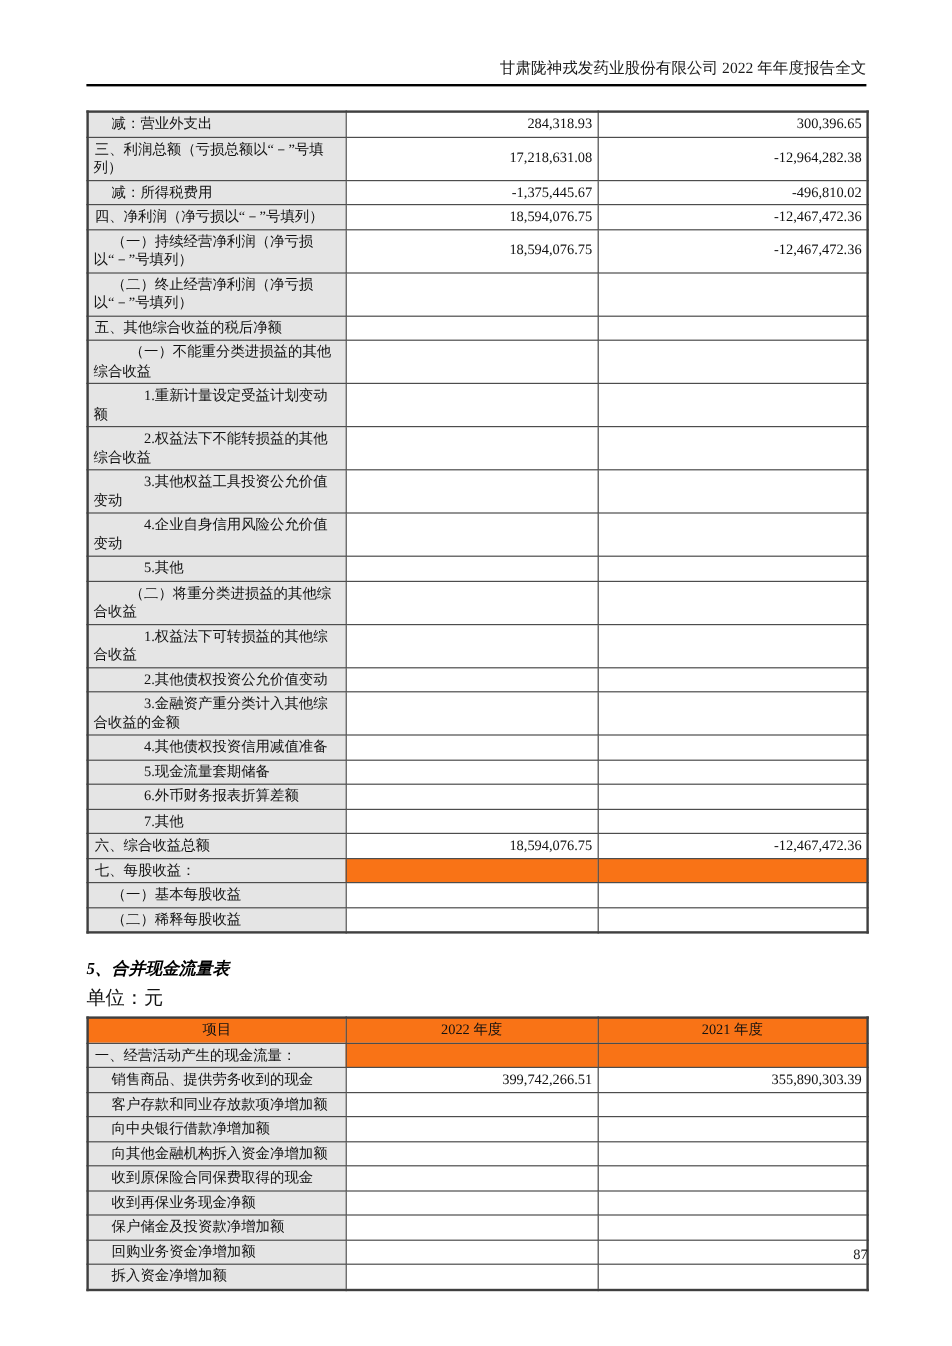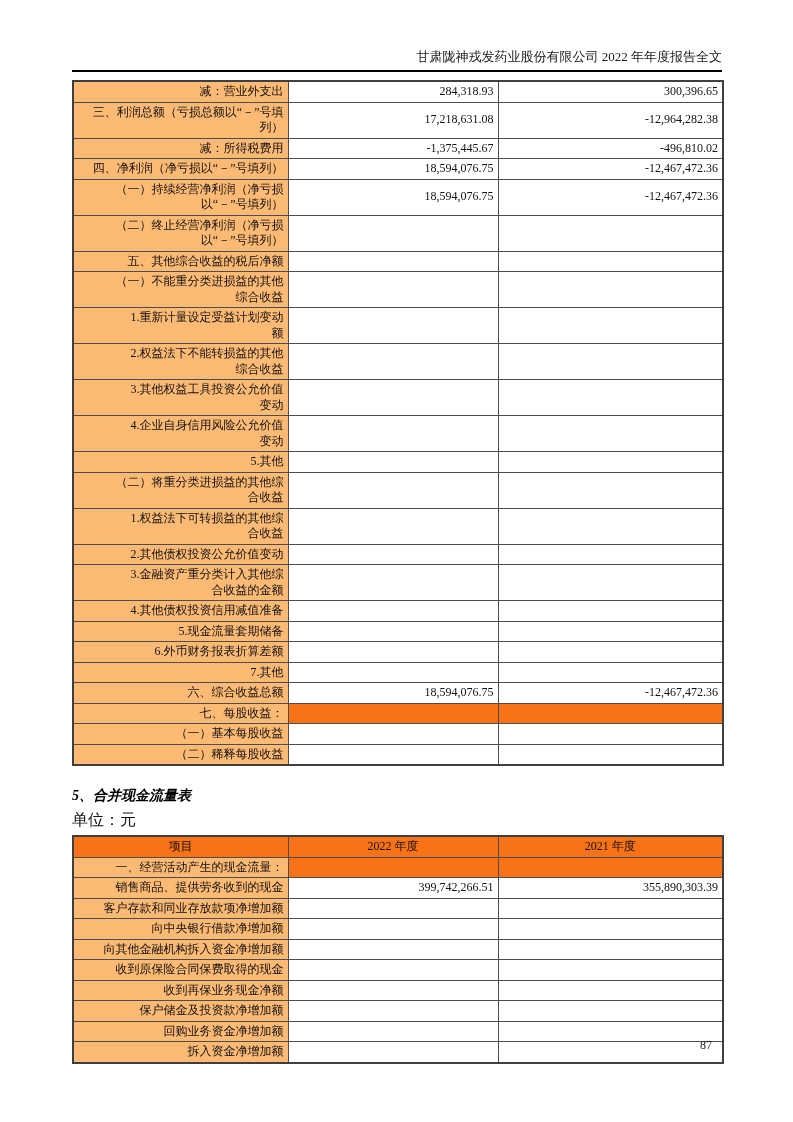--- a/index.html
+++ b/index.html
@@ -12,21 +12,21 @@
   }
   .page {
     width: 793px; height: 1122px;
     padding: 48px 71px 0 72px;
     position: relative;
   }
   
   .header {
     border-bottom: 2px solid #000000;
     padding-bottom: 4px;
-    margin-bottom: 8px;
+    margin-bottom: 20px;
   }
   .header-title {
     text-align: right;
     font-size: 13px;
     line-height: 18px;
     color: #1a1a1a;
   }
   
   table.fin-table {
     width: 650px;
@@ -38,21 +38,21 @@
   }
   table.fin-table td, table.fin-table th {
     border: 1px solid #4d4d4d;
     padding: 2px 4px;
     vertical-align: middle;
     font-weight: normal;
   }
   col.c1 { width: 215px; }
   col.c2 { width: 210px; }
   col.c3 { width: 225px; }
-  td.cell-label { background: #fdba74; text-align: right; }
+  td.cell-label { background: #e5e5e5; text-align: left; }
   td.cell-value { background: #ffffff; text-align: right; padding-right: 6px; }
   tr.shade-all td.cell-value, th.head-cell { background: #f97316; }
   th.head-cell { text-align: center; }
   .ind-0 { text-indent: 1px; }
   .ind-1 { text-indent: 15px; }
   .ind-2 { text-indent: 30px; }
   .ind-3 { text-indent: 42px; }
   
   .section-title {
     font-size: 14px;
@@ -63,21 +63,21 @@
   }
   .unit-label {
     text-align: left;
     font-size: 16px;
     margin-top: 5px;
     margin-bottom: 4px;
   }
   
   .page-number {
     position: absolute;
-    right: 81px;
+    right: 70px;
     top: 1038px;
     font-size: 12px;
     color: #1a1a1a;
   }
 </style>
 </head>
 <body>
 
 <div class="page">
 

